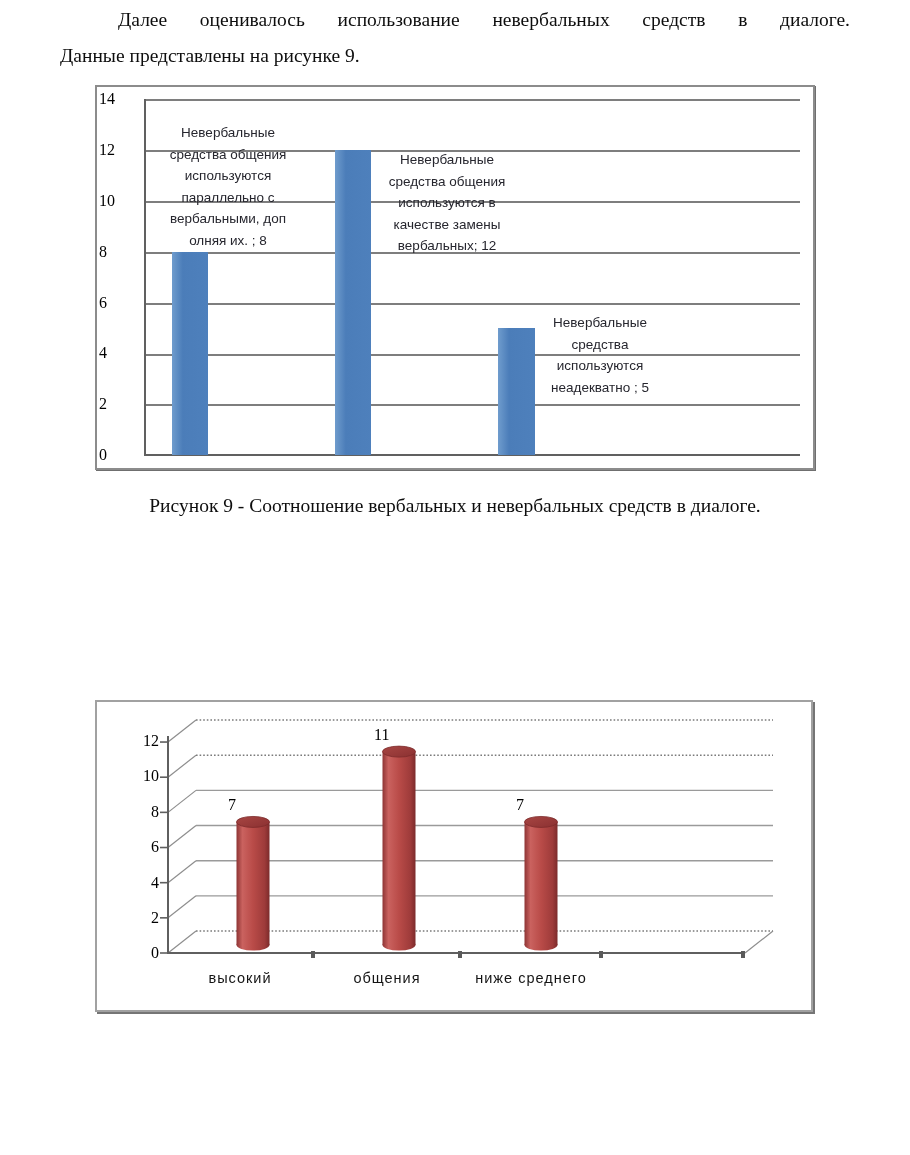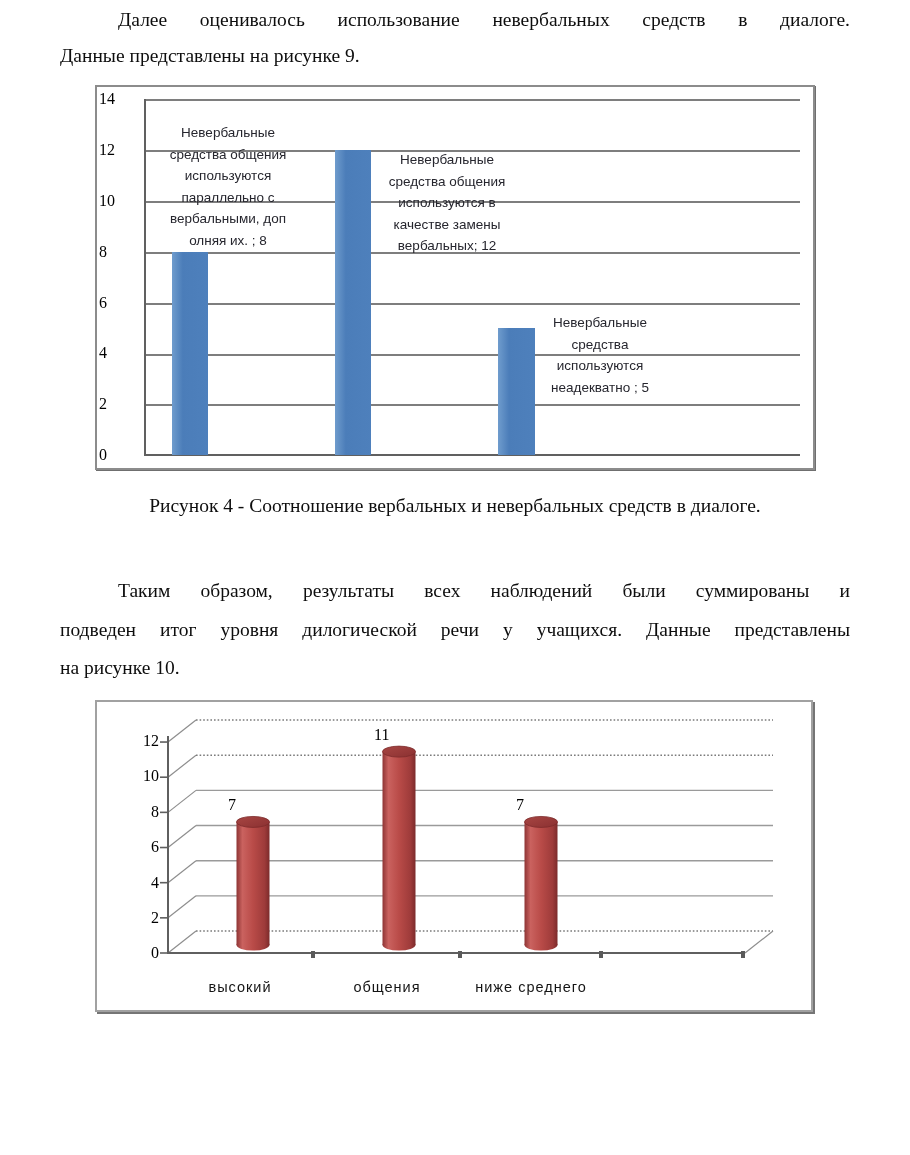--- a/index.html
+++ b/index.html
@@ -27,21 +27,21 @@
             line-height:21.5px;color:#26262e;text-align:center;white-space:pre-line;}
   
   .fig10{position:absolute;left:95px;top:700px;width:714px;height:308px;background:#fff;
          border:2px solid #a1a1a1;box-shadow:2px 2px 0 #757575;}
   #fig10-svg{position:absolute;left:0;top:0;}
   .f10-tick{position:absolute;left:0;width:62px;text-align:right;font-size:16px;
             font-family:"Liberation Serif",serif;color:#000;line-height:20px;}
   .val-label{position:absolute;width:50px;text-align:left;font-size:16px;
              font-family:"Liberation Serif",serif;color:#000;}
   .cat-label{position:absolute;top:268px;width:170px;text-align:center;
-             font-family:"Liberation Sans",sans-serif;font-size:14.5px;letter-spacing:1px;color:#141414;margin-top:9px;}
+             font-family:"Liberation Sans",sans-serif;font-size:14.5px;letter-spacing:1px;color:#141414;}
 </style>
 </head>
 <body>
 
 <div class="page">
 
   <div class="para" style="top:2px;">
     <div class="jline indent1">Далее оценивалось использование невербальных средств в диалоге.</div>
     <div class="lline">Данные представлены на рисунке 9.</div>
   </div>
@@ -82,28 +82,23 @@
 используются в
 качестве замены
 вербальных; 12</div>
     <div class="f9-label" style="left:420px;top:225px;width:166px;">Невербальные
 средства
 используются
 неадекватно ; 5</div>
   </div>
 
   <div class="caption" style="top:486px;">
-    <div>Рисунок 4 - Соотношение вербальных и невербальных средств в диалоге.</div>
+    <div>Рисунок 9 - Соотношение вербальных и невербальных средств в диалоге.</div>
   </div>
 
-  <div class="para p2" style="top:572px;">
-    <div class="jline indent1">Таким образом, результаты всех наблюдений были суммированы и</div>
-    <div class="jline">подведен итог уровня дилогической речи у учащихся. Данные представлены</div>
-    <div class="lline">на рисунке 10.</div>
-  </div>
 
   <div class="fig10" id="fig10">
     <svg id="fig10-svg" width="710" height="304" viewBox="0 0 710 304">
       <defs>
         <linearGradient id="cylBody" x1="0" y1="0" x2="1" y2="0">
           <stop offset="0" stop-color="#8e3434"></stop>
           <stop offset="0.18" stop-color="#ca625f"></stop>
           <stop offset="0.5" stop-color="#b94b48"></stop>
           <stop offset="0.85" stop-color="#9e3b3a"></stop>
           <stop offset="1" stop-color="#7c2b2b"></stop>

